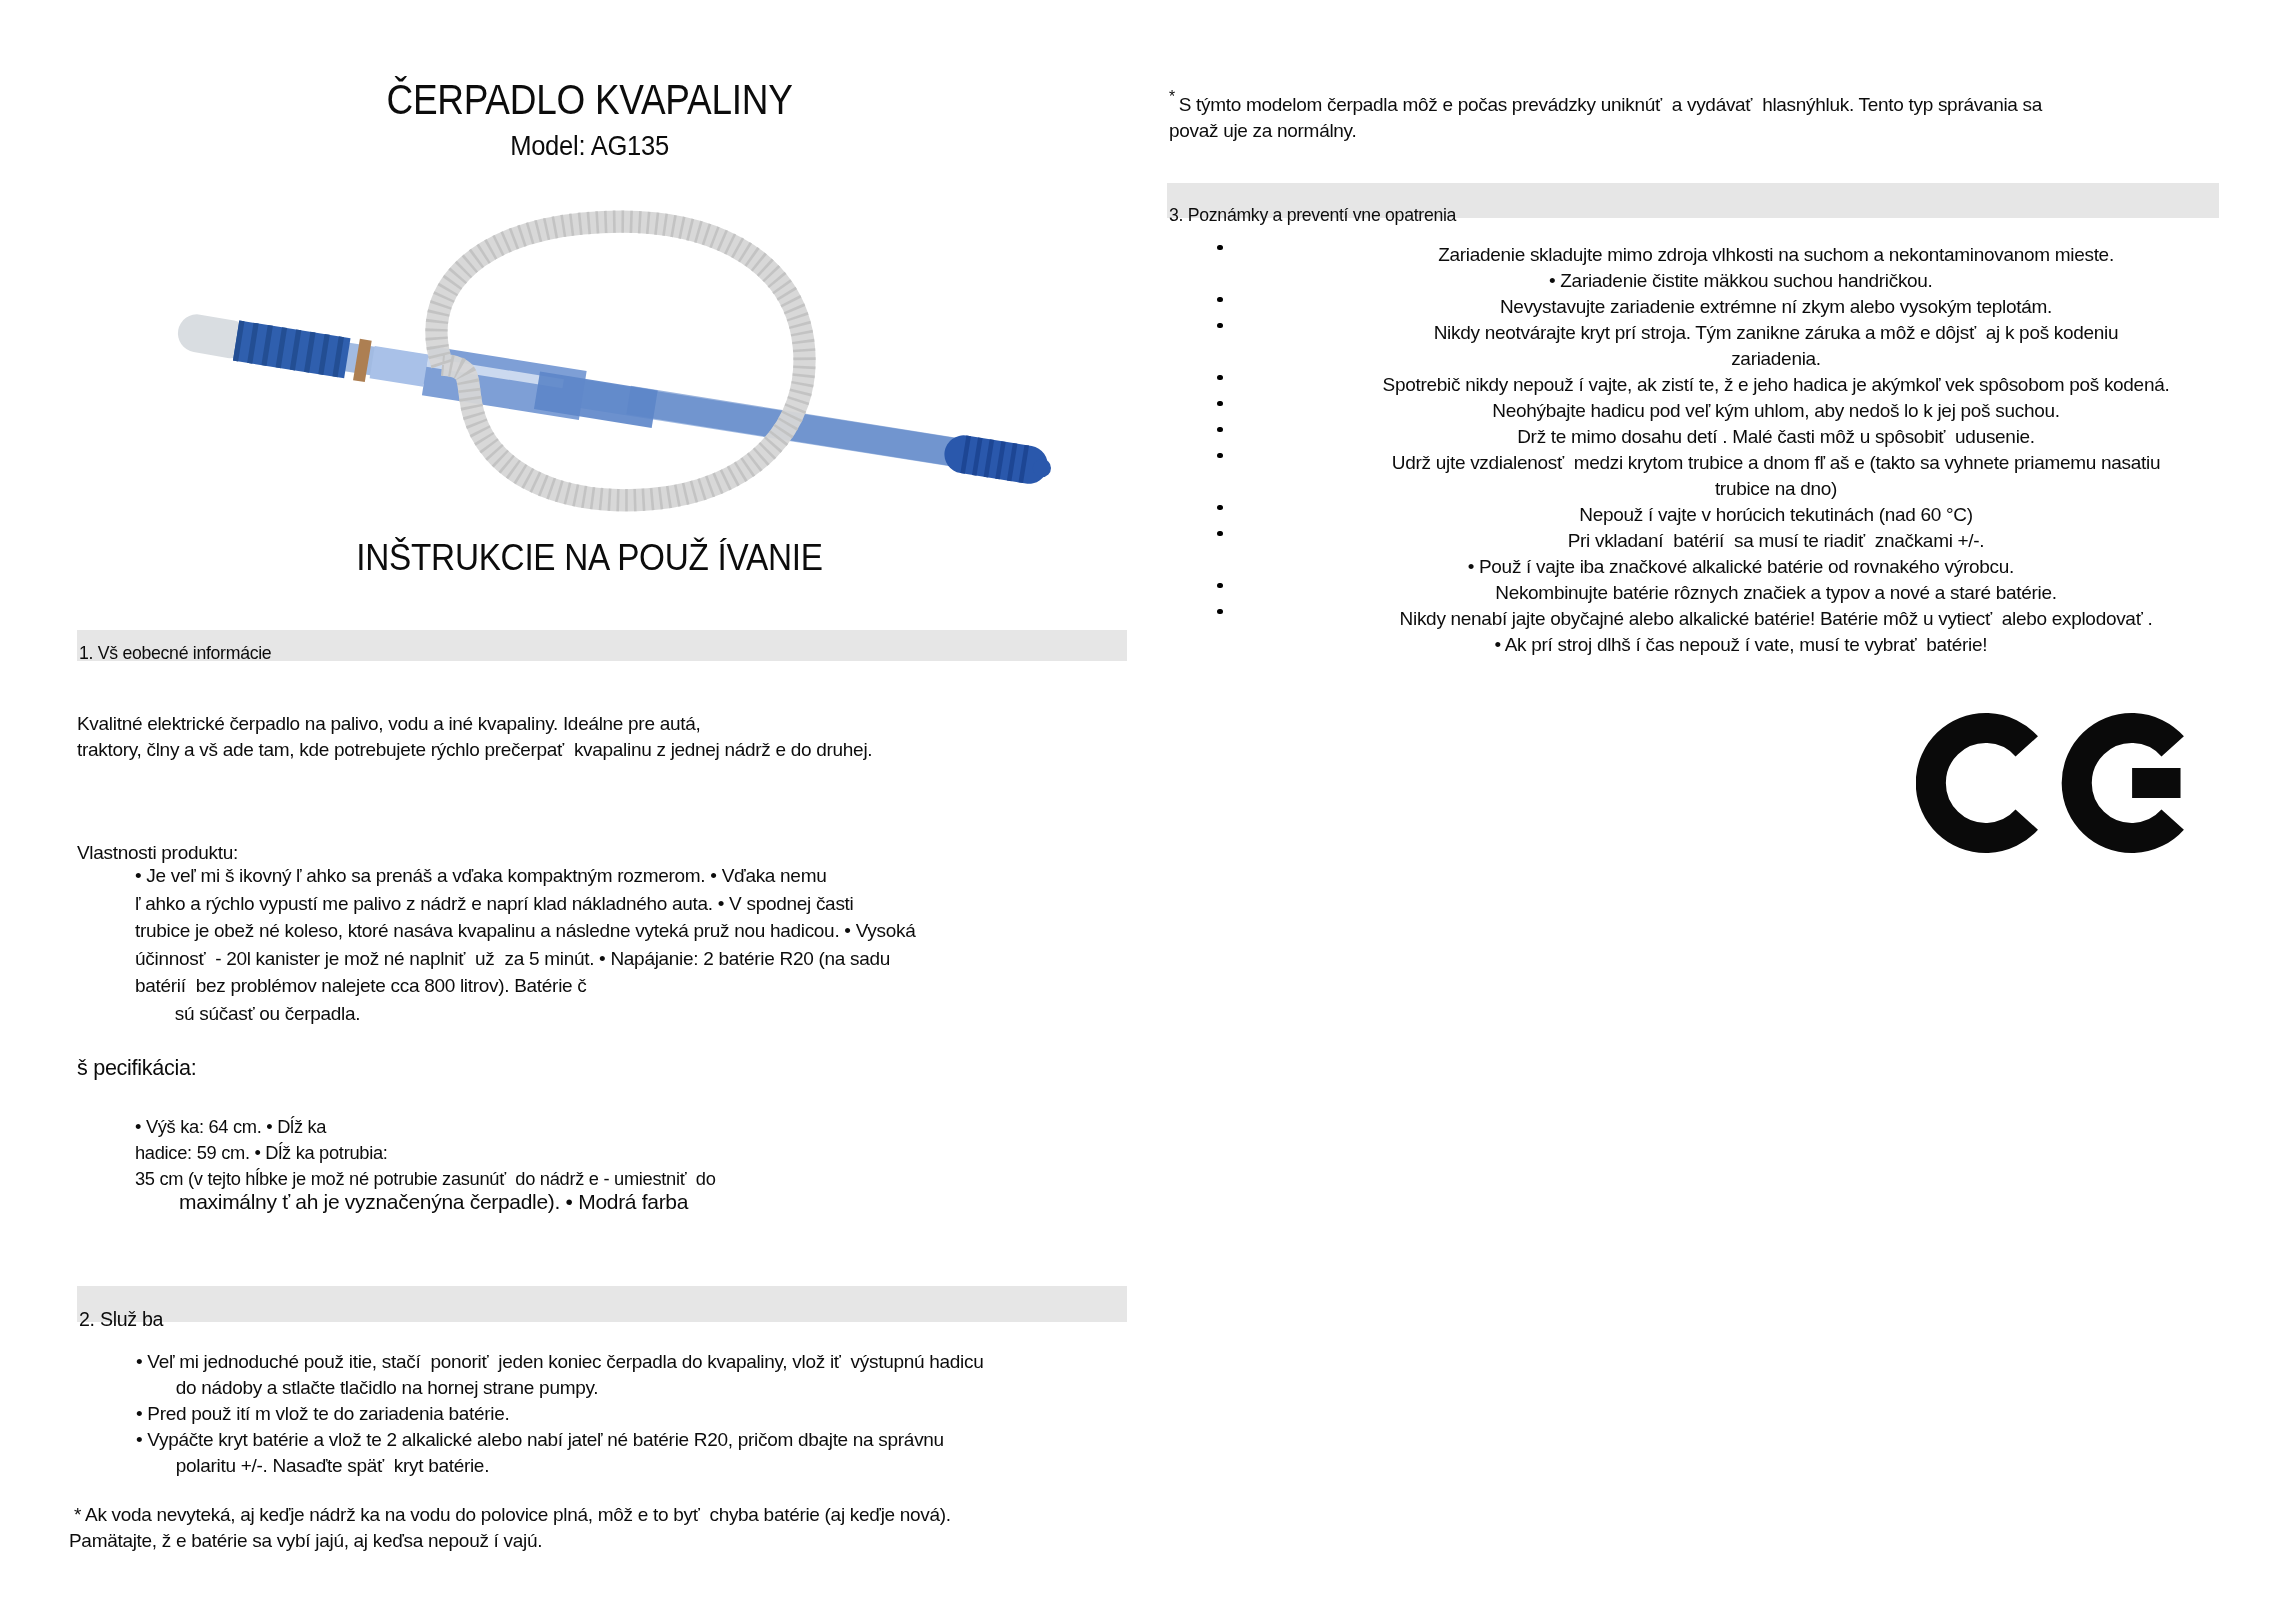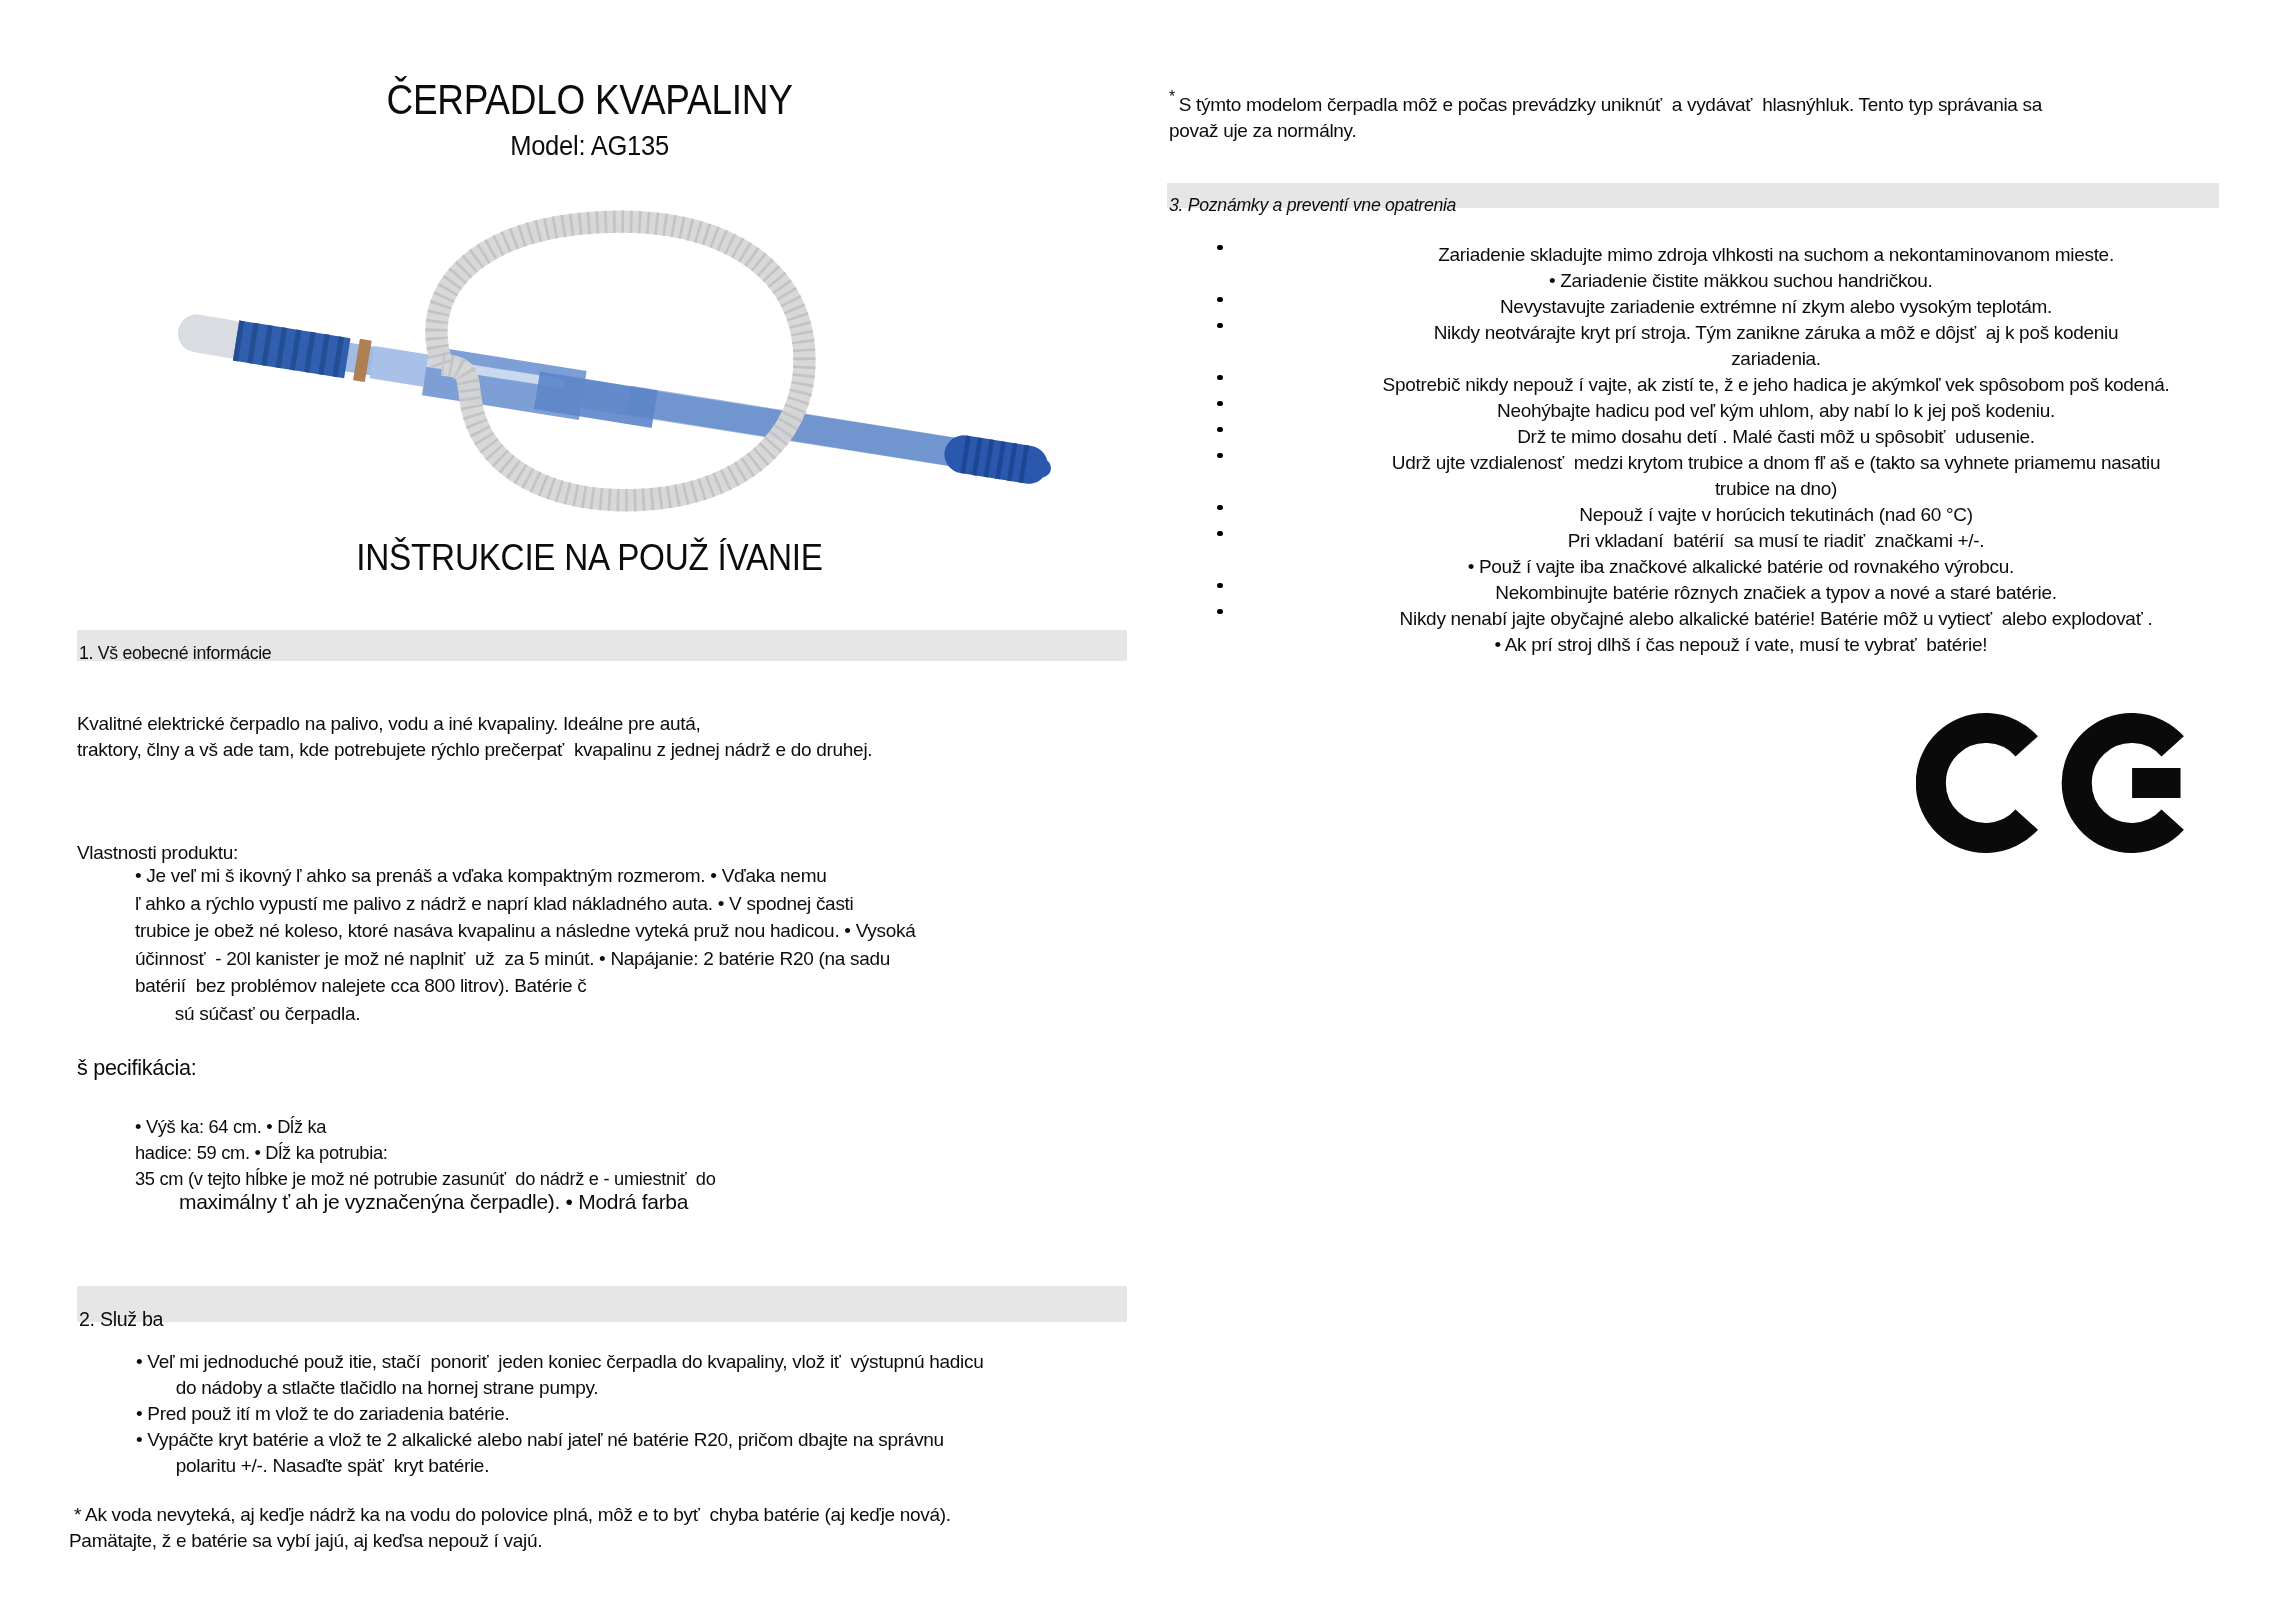--- a/index.html
+++ b/index.html
@@ -15,21 +15,21 @@
   .doc-title{left:79px;top:76px;width:1021px;font-size:42px;transform:scaleX(.88);}
   .doc-model{left:79px;top:130px;width:1021px;font-size:27.5px;transform:scaleX(.93);}
   .usage-title{left:79px;top:537px;width:1021px;font-size:37px;transform:scaleX(.9);}
 
   .bar{background:#e6e6e6;}
   .bar-label{position:absolute;left:2px;font-size:17.7px;letter-spacing:-0.3px;white-space:pre;}
   .bar1{left:77px;top:630px;width:1050px;height:31px;}
   .bar1 .bar-label{bottom:-2.6px;}
   .bar2{left:77px;top:1286px;width:1050px;height:36px;}
   .bar2 .bar-label{bottom:-9.2px;font-size:19.6px;}
-  .bar3{left:1167px;top:183px;width:1052px;height:25px;font-style:italic;}
+  .bar3{left:1167px;top:183px;width:1052px;height:35px;}
   .bar3 .bar-label{bottom:-7.9px;}
 
   .intro{left:77px;top:711px;font-size:19px;line-height:26px;}
   .features-label{left:77px;top:842px;font-size:19px;}
   .features{left:135px;top:862px;font-size:19px;line-height:27.5px;}
   .spec-label{left:77px;top:1055px;font-size:21.6px;}
   .spec{left:135px;top:1114px;font-size:18.3px;line-height:26px;}
   .spec-last{left:179px;top:1190px;font-size:21px;}
   .service{left:136px;top:1349px;font-size:19px;line-height:26px;}
   .footnote{left:69px;top:1502px;font-size:19px;line-height:26px;}
@@ -119,21 +119,21 @@
   <span class="bar-label">3. Poznámky a preventí vne opatrenia</span>
 </div>
 
 <div class="abs notes-list">
   <div class="note-row indent"><span class="dot"></span><span>Zariadenie skladujte mimo zdroja vlhkosti na suchom a nekontaminovanom mieste.</span></div>
   <div class="note-row margin"><span>• Zariadenie čistite mäkkou suchou handričkou.</span></div>
   <div class="note-row indent"><span class="dot"></span><span>Nevystavujte zariadenie extrémne ní zkym alebo vysokým teplotám.</span></div>
   <div class="note-row indent"><span class="dot"></span><span>Nikdy neotvárajte kryt prí stroja. Tým zanikne záruka a môž e dôjsť  aj k poš kodeniu
 zariadenia.</span></div>
   <div class="note-row indent"><span class="dot"></span><span>Spotrebič nikdy nepouž í vajte, ak zistí te, ž e jeho hadica je akýmkoľ vek spôsobom poš kodená.</span></div>
-  <div class="note-row indent"><span class="dot"></span><span>Neohýbajte hadicu pod veľ kým uhlom, aby nabí lo k jej poš kodeniu.</span></div>
+  <div class="note-row indent"><span class="dot"></span><span>Neohýbajte hadicu pod veľ kým uhlom, aby nedoš lo k jej poš suchou.</span></div>
   <div class="note-row indent"><span class="dot"></span><span>Drž te mimo dosahu detí . Malé časti môž u spôsobiť  udusenie.</span></div>
   <div class="note-row indent"><span class="dot"></span><span>Udrž ujte vzdialenosť  medzi krytom trubice a dnom fľ aš e (takto sa vyhnete priamemu nasatiu
 trubice na dno)</span></div>
   <div class="note-row indent"><span class="dot"></span><span>Nepouž í vajte v horúcich tekutinách (nad 60 °C)</span></div>
   <div class="note-row indent"><span class="dot"></span><span>Pri vkladaní  batérií  sa musí te riadiť  značkami +/-.</span></div>
   <div class="note-row margin"><span>• Použ í vajte iba značkové alkalické batérie od rovnakého výrobcu.</span></div>
   <div class="note-row indent"><span class="dot"></span><span>Nekombinujte batérie rôznych značiek a typov a nové a staré batérie.</span></div>
   <div class="note-row indent"><span class="dot"></span><span>Nikdy nenabí jajte obyčajné alebo alkalické batérie! Batérie môž u vytiecť  alebo explodovať .</span></div>
   <div class="note-row margin"><span>• Ak prí stroj dlhš í čas nepouž í vate, musí te vybrať  batérie!</span></div>
 </div>

